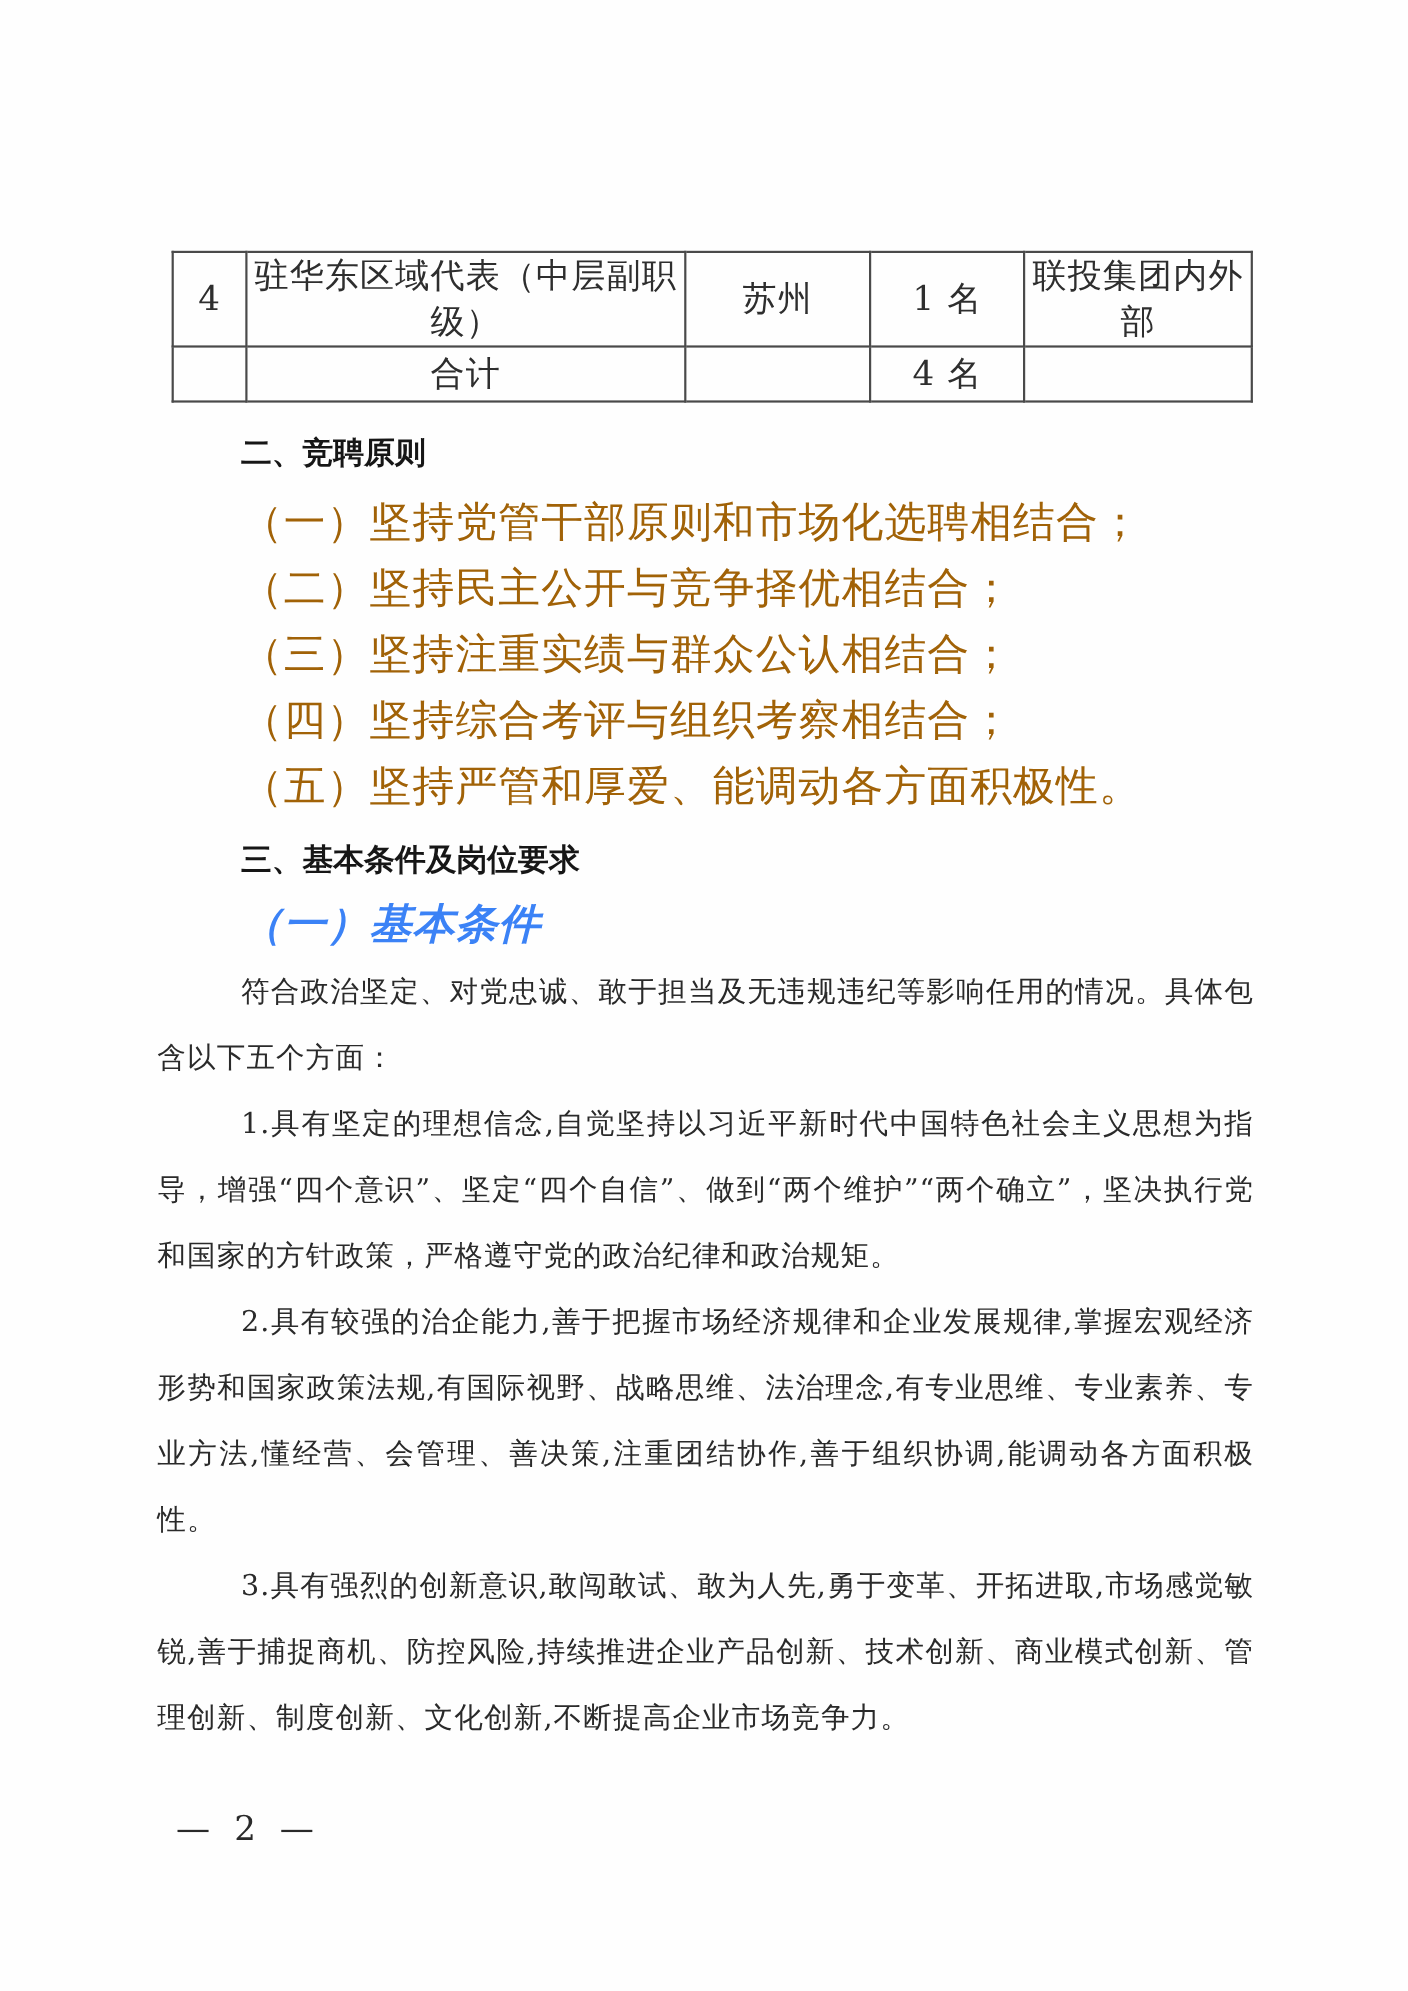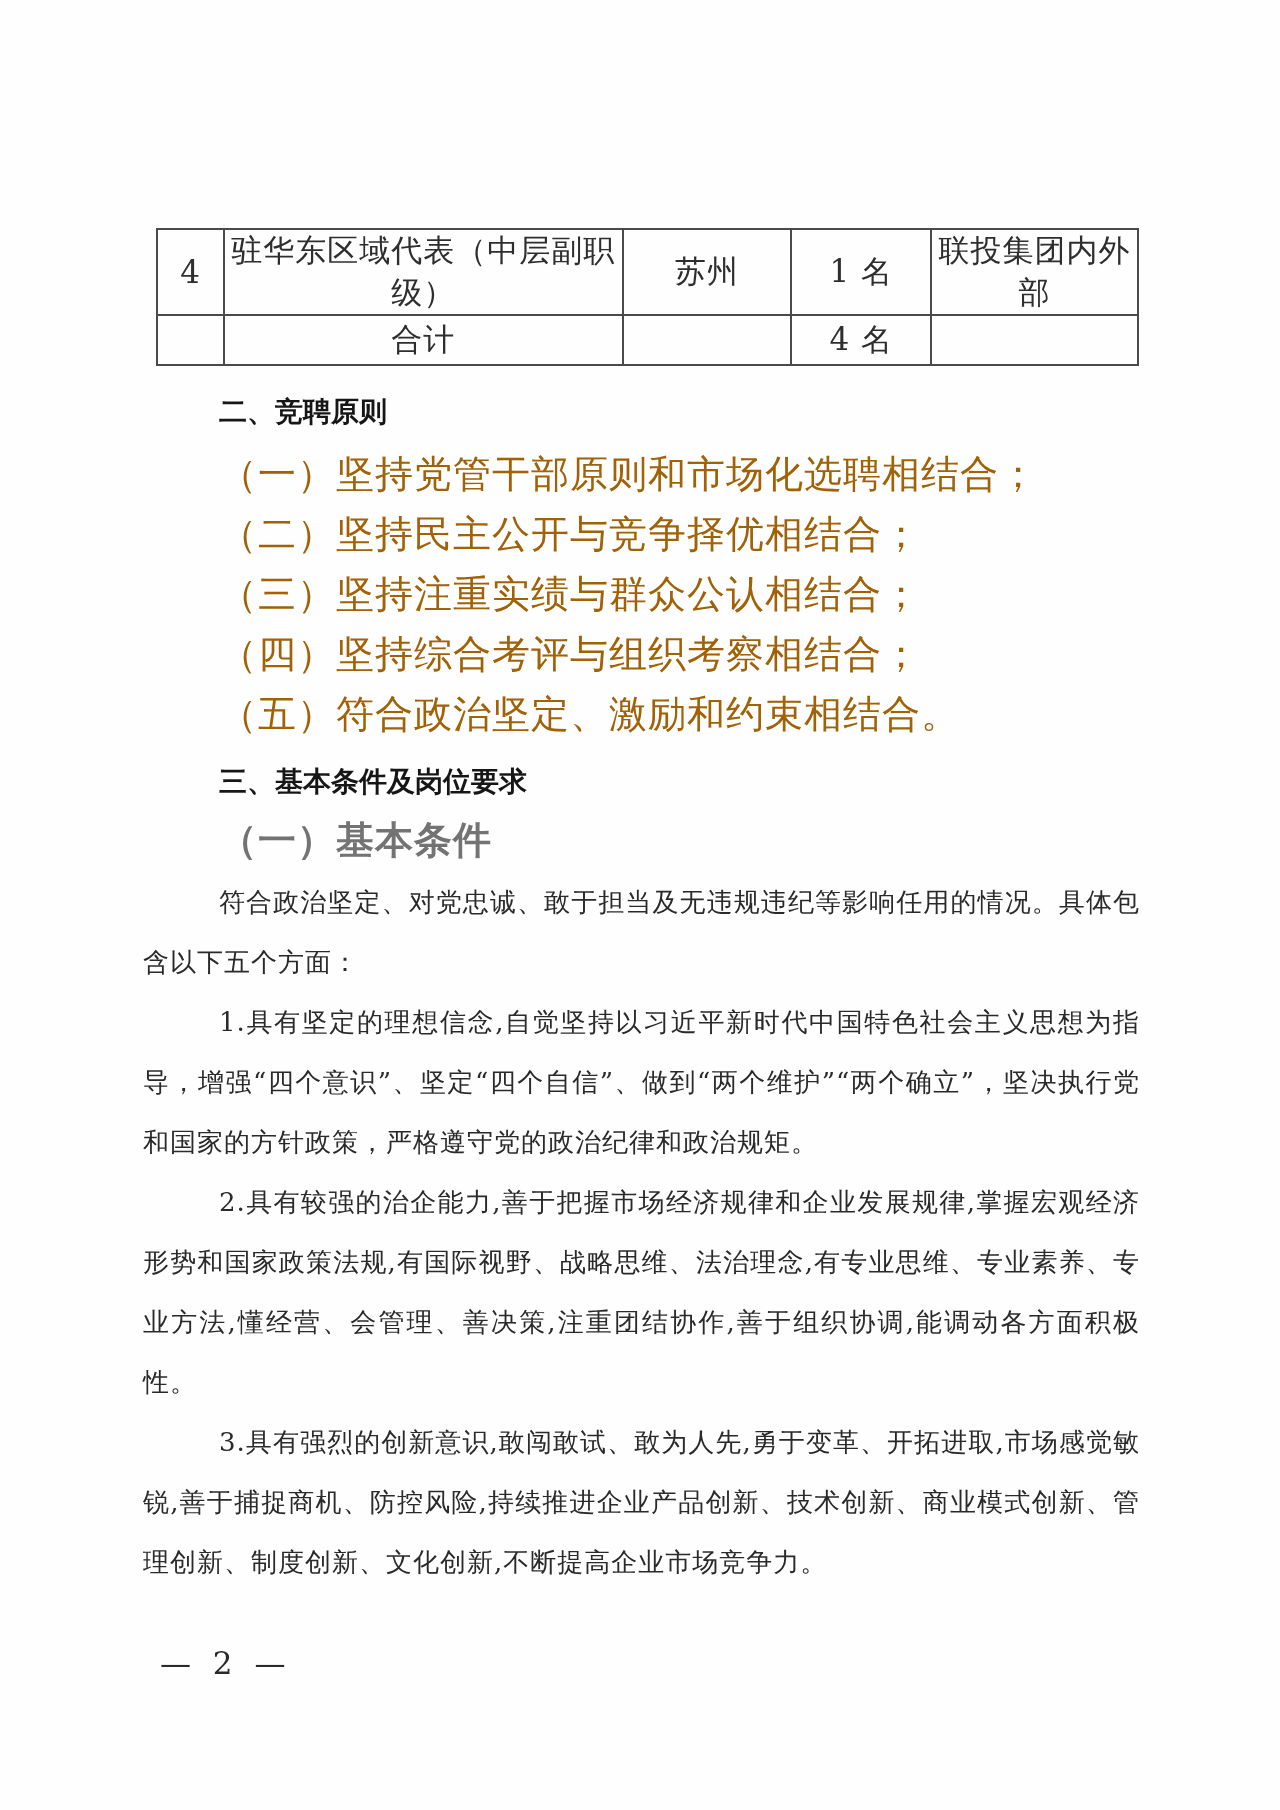--- a/index.html
+++ b/index.html
@@ -50,24 +50,25 @@
     font-size: 28px;
     color: #161616;
     padding-left: 76px;
     line-height: 56px;
   }
   .h2 { margin-top: 18px; }
   .h3 { margin-top: 10px; }
   .h-sub {
     font-weight: 700;
     font-size: 38px;
-    color: #737373;
+    color: #3b82f6;
     padding-left: 76px;
     line-height: 60px;
     letter-spacing: 1px;
+    font-style: italic;
   }
   
   .principle {
     font-size: 38px;
     line-height: 60px;
     padding-left: 76px;
     color: #a16207;
     letter-spacing: 1px;
     white-space: nowrap;
   }
@@ -118,21 +119,21 @@
     </tbody>
       </table>
 
     <div class="h-main h2">二、竞聘原则</div>
 
     <div class="principles">
       <div class="principle">（一）坚持党管干部原则和市场化选聘相结合；</div>
       <div class="principle">（二）坚持民主公开与竞争择优相结合；</div>
       <div class="principle">（三）坚持注重实绩与群众公认相结合；</div>
       <div class="principle">（四）坚持综合考评与组织考察相结合；</div>
-      <div class="principle">（五）符合政治坚定、激励和约束相结合。</div>
+      <div class="principle">（五）坚持严管和厚爱、能调动各方面积极性。</div>
     </div>
 
     <div class="h-main h3">三、基本条件及岗位要求</div>
 
     <div class="h-sub">（一）基本条件</div>
 
     <div class="paras">
       <p class="para">符合政治坚定、对党忠诚、敢于担当及无违规违纪等影响任用的情况。具体包含以下五个方面：</p>
       <p class="para">1.具有坚定的理想信念,自觉坚持以习近平新时代中国特色社会主义思想为指导，增强“四个意识”、坚定“四个自信”、做到“两个维护”“两个确立”，坚决执行党和国家的方针政策，严格遵守党的政治纪律和政治规矩。</p>
       <p class="para">2.具有较强的治企能力,善于把握市场经济规律和企业发展规律,掌握宏观经济形势和国家政策法规,有国际视野、战略思维、法治理念,有专业思维、专业素养、专业方法,懂经营、会管理、善决策,注重团结协作,善于组织协调,能调动各方面积极性。</p>

